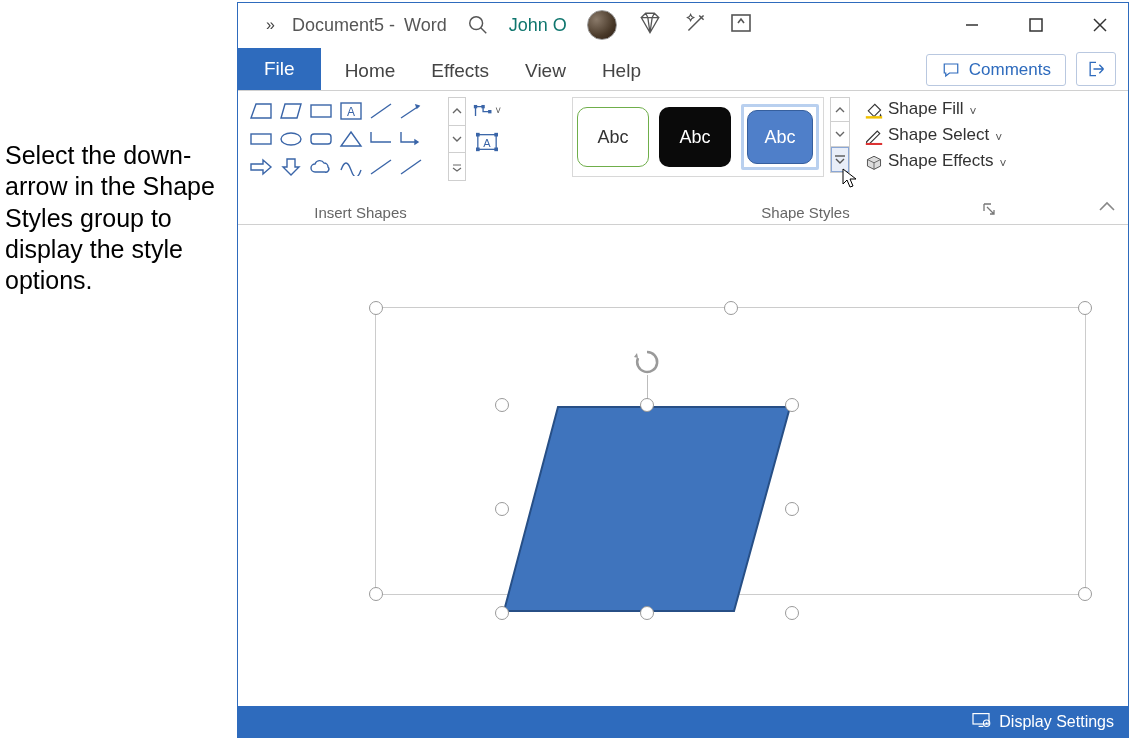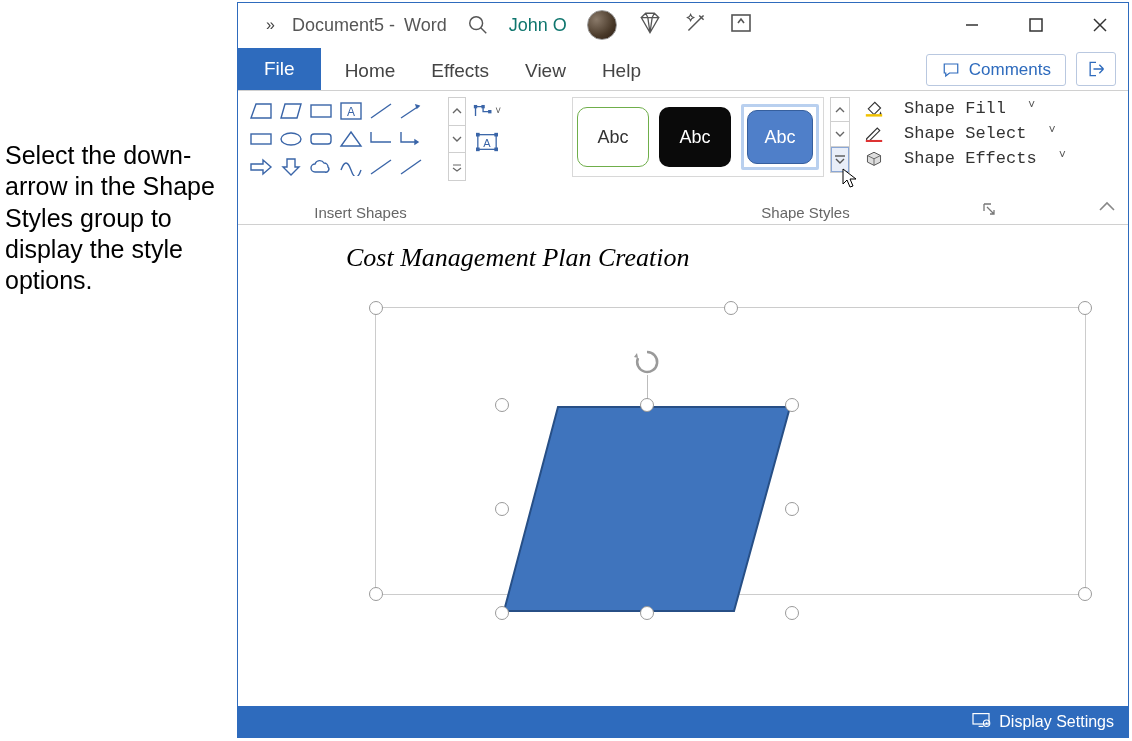--- a/index.html
+++ b/index.html
@@ -175,21 +175,21 @@
   }
   .style-spin div{flex:1;display:flex;align-items:center;justify-content:center;border-bottom:1px solid #cfcfcf;color:#555;}
   .style-spin div:last-child{border-bottom:none;background:#e9eef8;border:1px solid #8aa7d6;position:relative;}
   .style-spin div svg{display:block;}
   .cursor {
     position:absolute;
     left:10px;top:20px;
     pointer-events:none;
   }
   .styletools{display:flex;flex-direction:column;gap:6px;padding-top:2px;margin-left:8px;}
-  .styletool{display:flex;align-items:flex-start;gap:20px;font-size:17px;color:#333;white-space:nowrap;font-family:Liberation Mono, monospace;}
+  .styletool{display:flex;align-items:flex-end;gap:4px;font-size:17px;color:#333;white-space:nowrap;}
   .styletool .chev{font-size:12px;color:#555;margin-left:2px;}
   .dialog-launcher{position:absolute;}
   .dialog-launcher{
     position:absolute; right:10px; bottom:6px;
     width:16px;height:16px;color:#666;
   }
   .collapse-caret{
     position:absolute; right:12px; bottom:8px; color:#888;
   }
   .group-labels-row{
@@ -546,21 +546,20 @@
         </svg>
     </span>
     <span class="collapse-caret">
       <svg width="18" height="12">
           <path d="M2 10 L9 3 L16 10" fill="none" stroke="#888" stroke-width="1.6"></path>
         </svg>
     </span>
   </div>
 
   <div class="doc-area">
-    <div class="doc-title-text">Cost Management Plan Creation</div>
 
     <div class="outer-box">
       <span class="handle" style="left:-7px;top:-7px;"></span>
       <span class="handle" style="left:50%;top:-7px;margin-left:-7px;"></span>
       <span class="handle" style="right:-7px;top:-7px;"></span>
       <span class="handle" style="left:-7px;bottom:-7px;"></span>
       <span class="handle" style="right:-7px;bottom:-7px;"></span>
     </div>
 
     <div class="shape-box">

